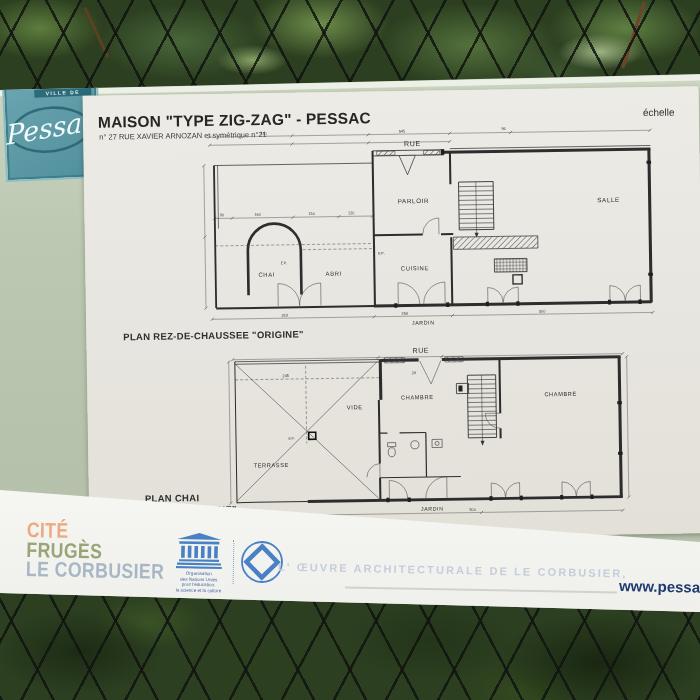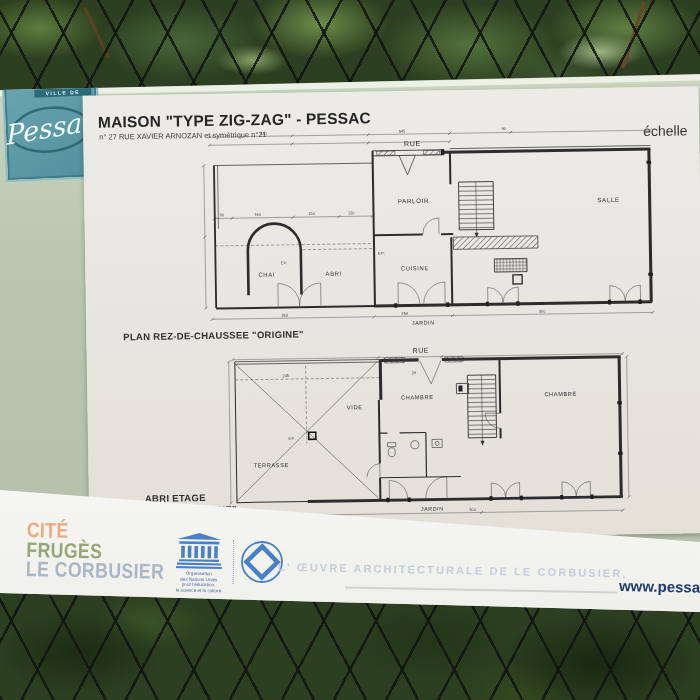--- a/index.html
+++ b/index.html
@@ -39,21 +39,21 @@
             color:#e8f4f6;font-size:5px;letter-spacing:1.5px;line-height:8px;text-align:center;font-weight:bold;}
   .logo-script{position:absolute;left:0;right:0;top:28px;text-align:center;color:#f4fcfd;
                font-family:"DejaVu Serif",serif;font-style:italic;font-size:27px;
                transform:rotate(-7deg) skewX(-8deg);}
   
   .paper{left:86px;top:17px;width:616px;height:447px;transform:rotate(-0.9deg);
          background:linear-gradient(180deg,#ecebe6 0%,#e7e5df 55%,#e2e0d7 100%);
          box-shadow:0 2px 5px rgba(40,50,35,.35);color:#2b2b2b;}
   .sheet-title{left:15px;top:18px;font-size:15.5px;font-weight:bold;letter-spacing:.2px;color:#262626;}
   .sheet-subtitle{left:16px;top:37px;font-size:7.5px;color:#3a3a3a;}
-  .scale-label{left:560px;top:36px;font-size:14px;color:#333;}
+  .scale-label{left:560px;top:20px;font-size:10px;color:#333;}
   .plan-caption{font-size:9.5px;font-weight:bold;color:#2e2e2e;letter-spacing:.3px;}
   
   .footer{left:0;top:410px;width:700px;height:130px;background:linear-gradient(180deg,#f6f6f3,#efefeb);
           clip-path:polygon(0 6px,100% 58px,100% 100%,0 100%);}
   .cite{left:27px;top:36px;font-weight:bold;font-size:21px;line-height:19.5px;letter-spacing:.5px;
         transform:rotate(1.2deg) scaleX(.84);transform-origin:left top;}
   .unesco{left:166px;top:48px;width:66px;text-align:center;transform:rotate(1deg);}
   .unesco-caption{font-size:4.6px;line-height:5.6px;color:#46679e;margin-top:2px;}
   .dotline{left:233px;top:56px;height:44px;width:0;border-left:1.6px dotted #7fa0c0;transform:rotate(1deg);}
   .emblem{left:240px;top:56px;transform:rotate(1deg);}
@@ -284,21 +284,21 @@
           <text x="184" y="9" font-size="7">RUE</text>
           <text x="118" y="64" font-size="5.8">VIDE</text>
           <text x="172" y="55" font-size="5.6">CHAMBRE</text>
           <text x="314" y="54" font-size="5.6">CHAMBRE</text>
           <text x="60" y="93" font-size="3.6">EP.</text>
           <text x="25" y="120" font-size="5.6">TERRASSE</text>
           <text x="190" y="165.5" font-size="5.2">JARDIN</text>
         </g>
       </svg>
 
-      <div class="abs plan-caption" style="left:56px;top:398px;">ABRI ETAGE</div>
+      <div class="abs plan-caption" style="left:56px;top:398px;">PLAN CHAI</div>
       <div class="abs plan-caption" style="left:96px;top:410px;">"ORIGINE"</div>
     </div>
 
     <div class="abs footer">
       <div class="abs cite">
         <div style="color:#ecaa80;">CITÉ</div>
         <div style="color:#97a577;">FRUGÈS</div>
         <div style="color:#a8b6c6;">LE CORBUSIER</div>
       </div>
 

